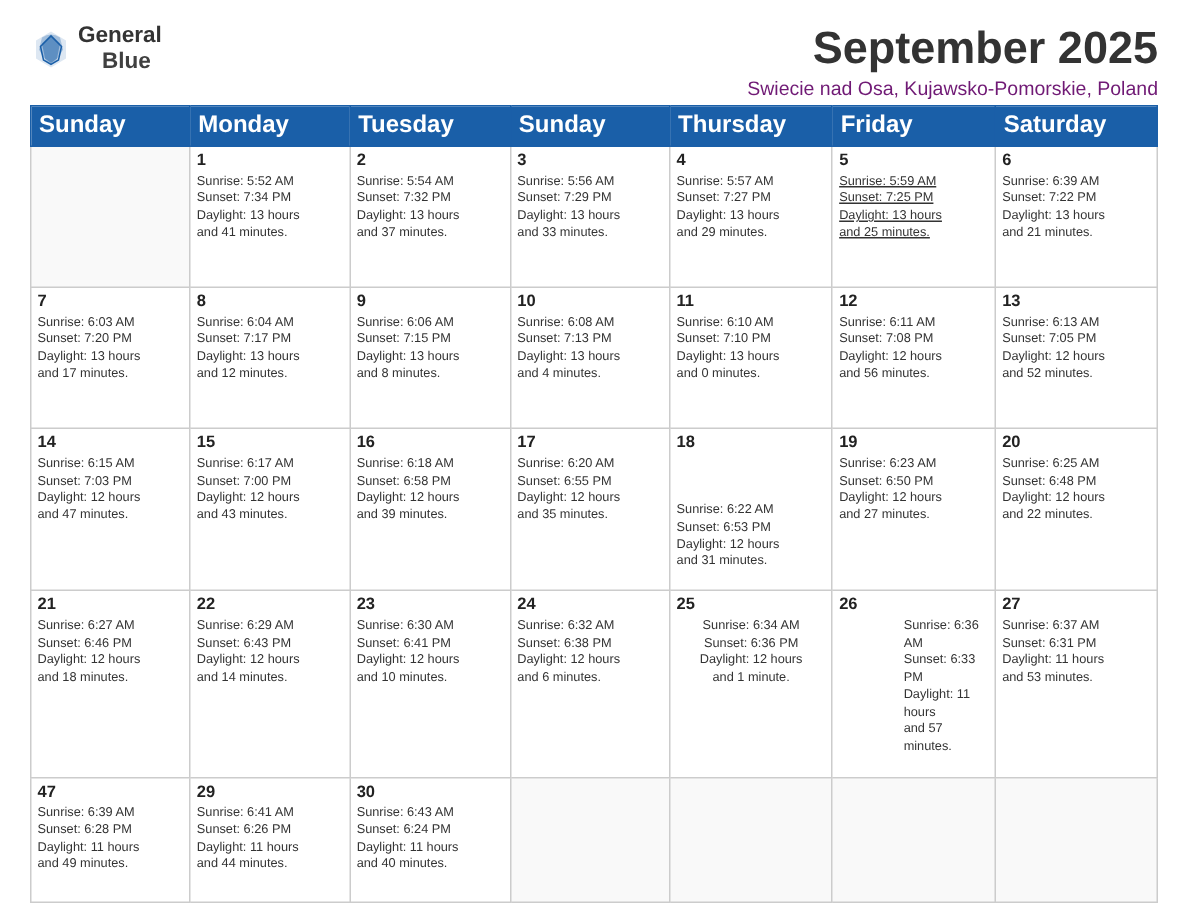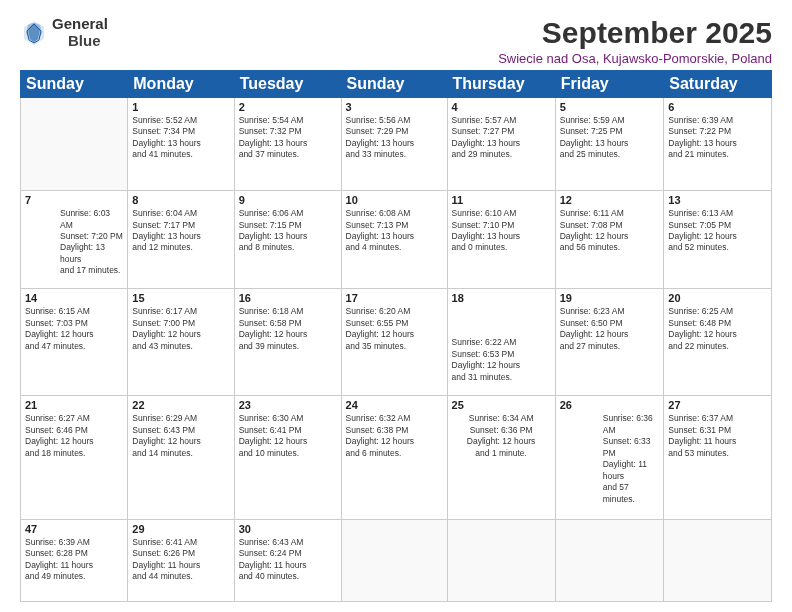--- a/index.html
+++ b/index.html
@@ -164,37 +164,37 @@
           </td>
           <td>
             <span class="day-num">4</span>
             <div class="day-info" style="white-space: pre-line;">Sunrise: 5:57 AM
 Sunset: 7:27 PM
 Daylight: 13 hours
 and 29 minutes.</div>
           </td>
           <td>
             <span class="day-num">5</span>
-            <div class="day-info" style="white-space: pre-line;">Sunrise: 5:59 AM
+            <div class="day-info" style="white-space: pre-line; text-decoration: underline;">Sunrise: 5:59 AM
 Sunset: 7:25 PM
 Daylight: 13 hours
 and 25 minutes.</div>
           </td>
           <td>
             <span class="day-num">6</span>
             <div class="day-info" style="white-space: pre-line;">Sunrise: 6:39 AM
 Sunset: 7:22 PM
 Daylight: 13 hours
 and 21 minutes.</div>
           </td>
         </tr>
         <tr>
           <td>
             <span class="day-num">7</span>
-            <div class="day-info" style="white-space: pre-line; margin-left: 35px;">Sunrise: 6:03 AM
+            <div class="day-info" style="white-space: pre-line;">Sunrise: 6:03 AM
 Sunset: 7:20 PM
 Daylight: 13 hours
 and 17 minutes.</div>
           </td>
           <td>
             <span class="day-num">8</span>
             <div class="day-info" style="white-space: pre-line;">Sunrise: 6:04 AM
 Sunset: 7:17 PM
 Daylight: 13 hours
 and 12 minutes.</div>

